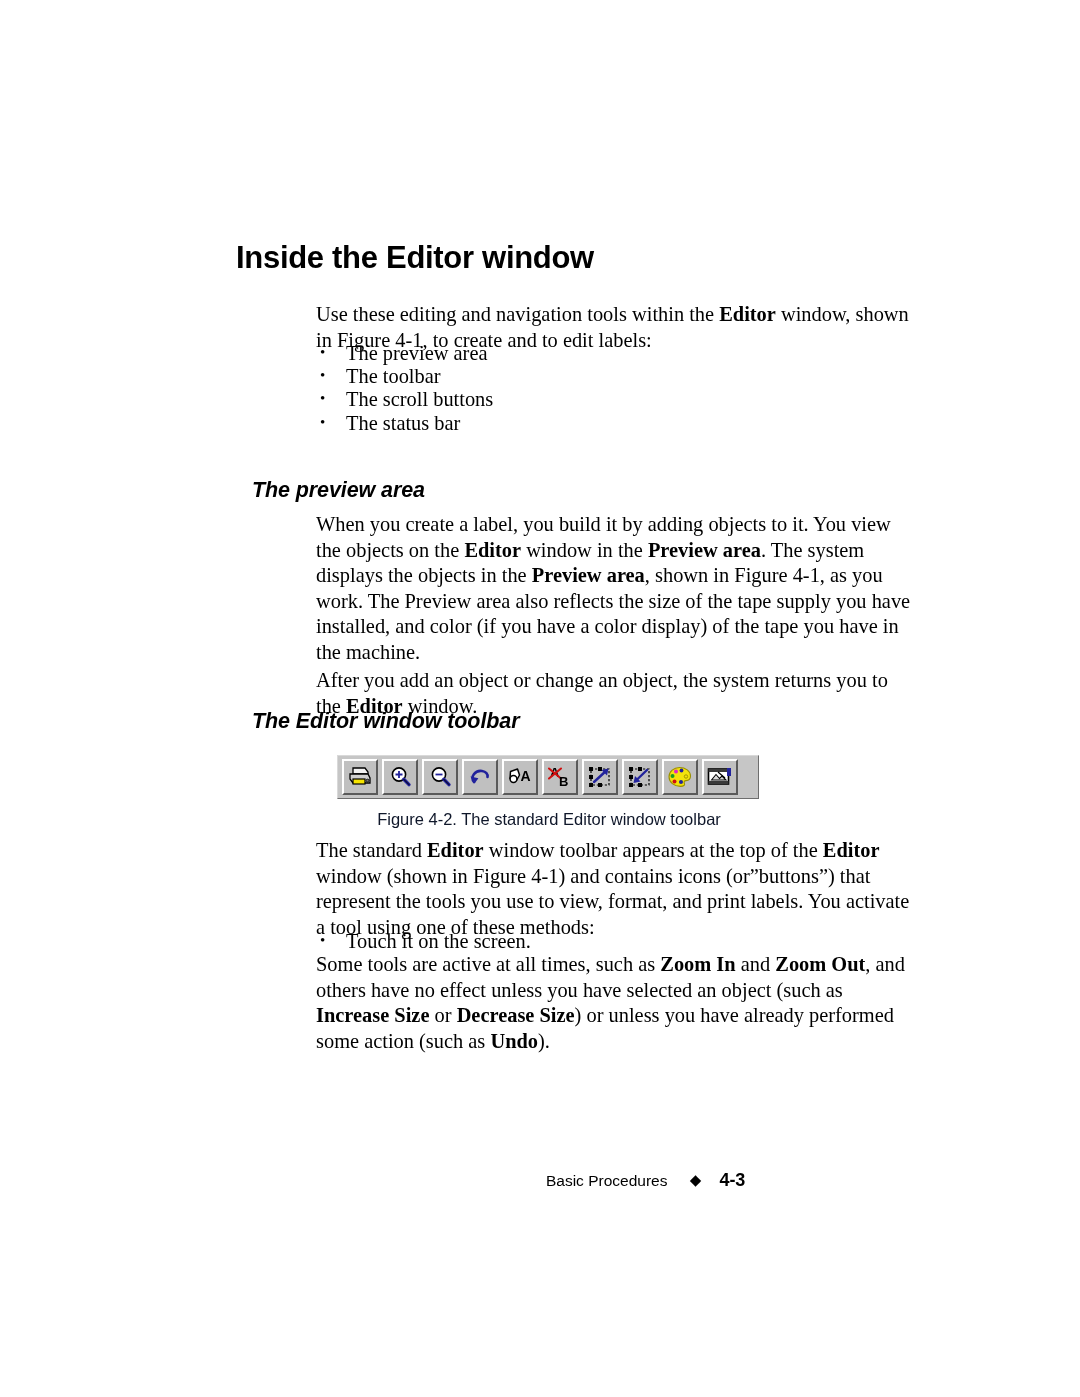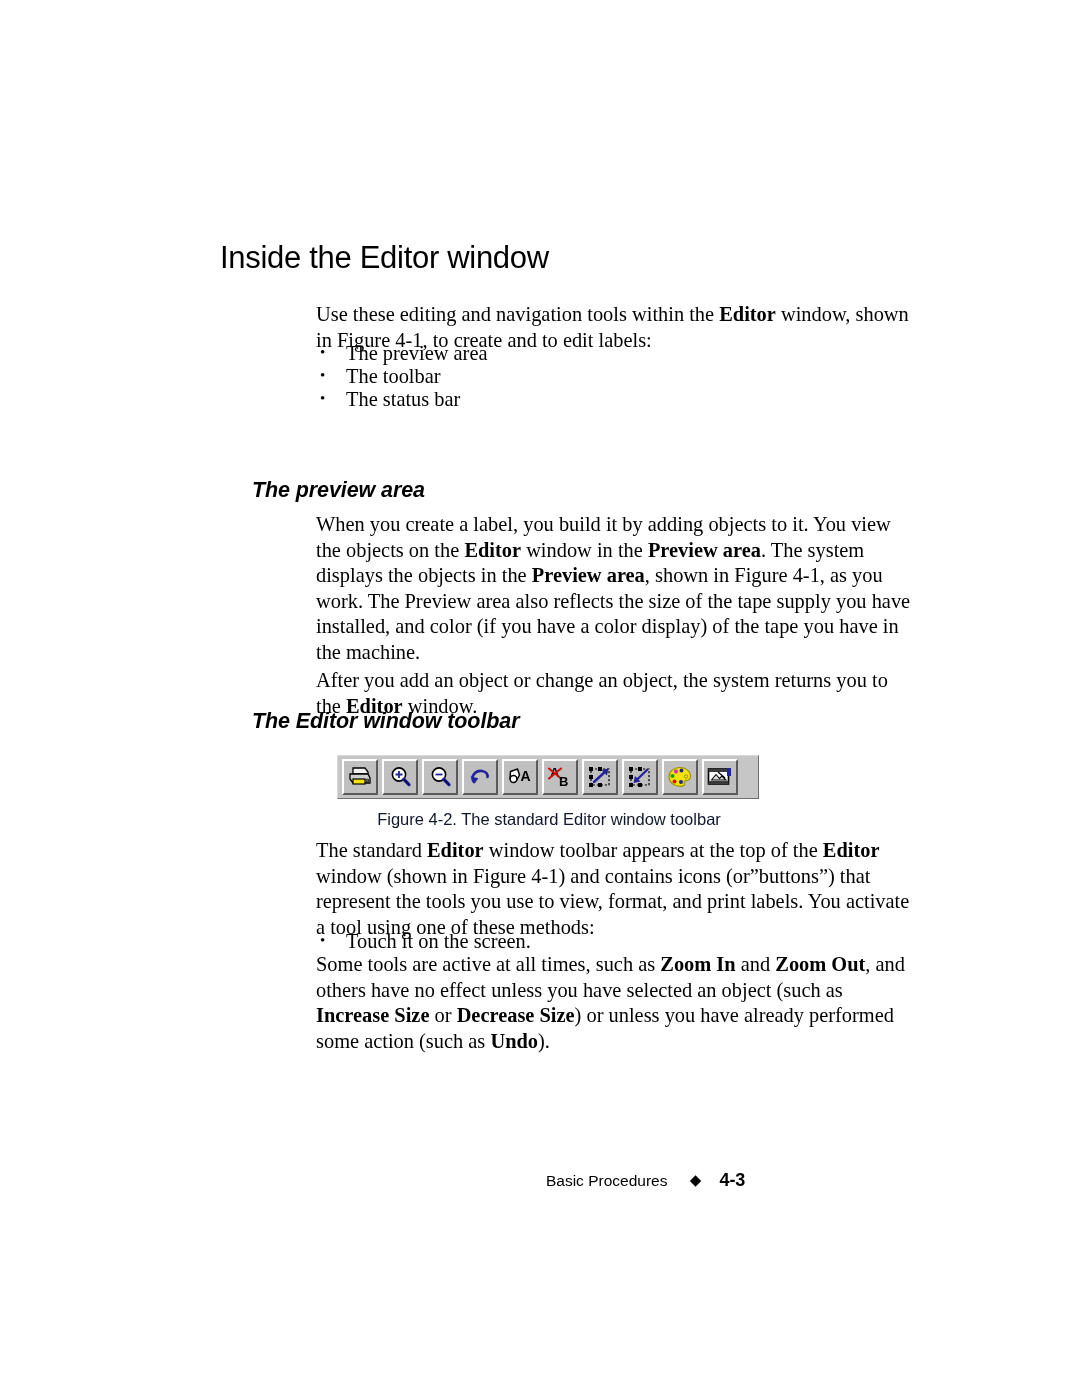--- a/index.html
+++ b/index.html
@@ -14,24 +14,24 @@
     height: 1397px;
     background: #ffffff;
     overflow: hidden;
     font-family: "Liberation Serif", "DejaVu Serif", serif;
     color: #000000;
   }
 
   
   .h1 {
     position: absolute;
-    left: 220px;
+    left: 236px;
     top: 240px;
     font-family: "Liberation Sans", "DejaVu Sans", sans-serif;
-    font-weight: normal;
+    font-weight: bold;
     font-size: 31px;
     letter-spacing: -0.3px;
     color: #000;
     white-space: nowrap;
   }
   .h2 {
     position: absolute;
     left: 252px;
     font-family: "Liberation Sans", "DejaVu Sans", sans-serif;
     font-weight: bold;
@@ -169,20 +169,21 @@
 
   <div class="h1">Inside the Editor window</div>
 
   <div class="body-block" id="p-intro">
     <p>Use these editing and navigation tools within the <b>Editor</b> window, shown in Figure 4-1, to create and to edit labels:</p>
   </div>
 
   <ul class="bullets" id="list-parts">
     <li>The preview area</li>
     <li>The toolbar</li>
+    <li>The scroll buttons</li>
     <li>The status bar</li>
   </ul>
 
   <div class="h2" id="h2-preview">The preview area</div>
 
   <div class="body-block" id="p-preview">
     <p>When you create a label, you build it by adding objects to it. You view the objects on the <b>Editor</b> window in the <b>Preview area</b>. The system displays the objects in the <b>Preview area</b>, shown in Figure 4-1, as you work. The Preview area also reflects the size of the tape supply you have installed, and color (if you have a color display) of the tape you have in the machine.</p>
   </div>
 
   <div class="body-block" id="p-after">

